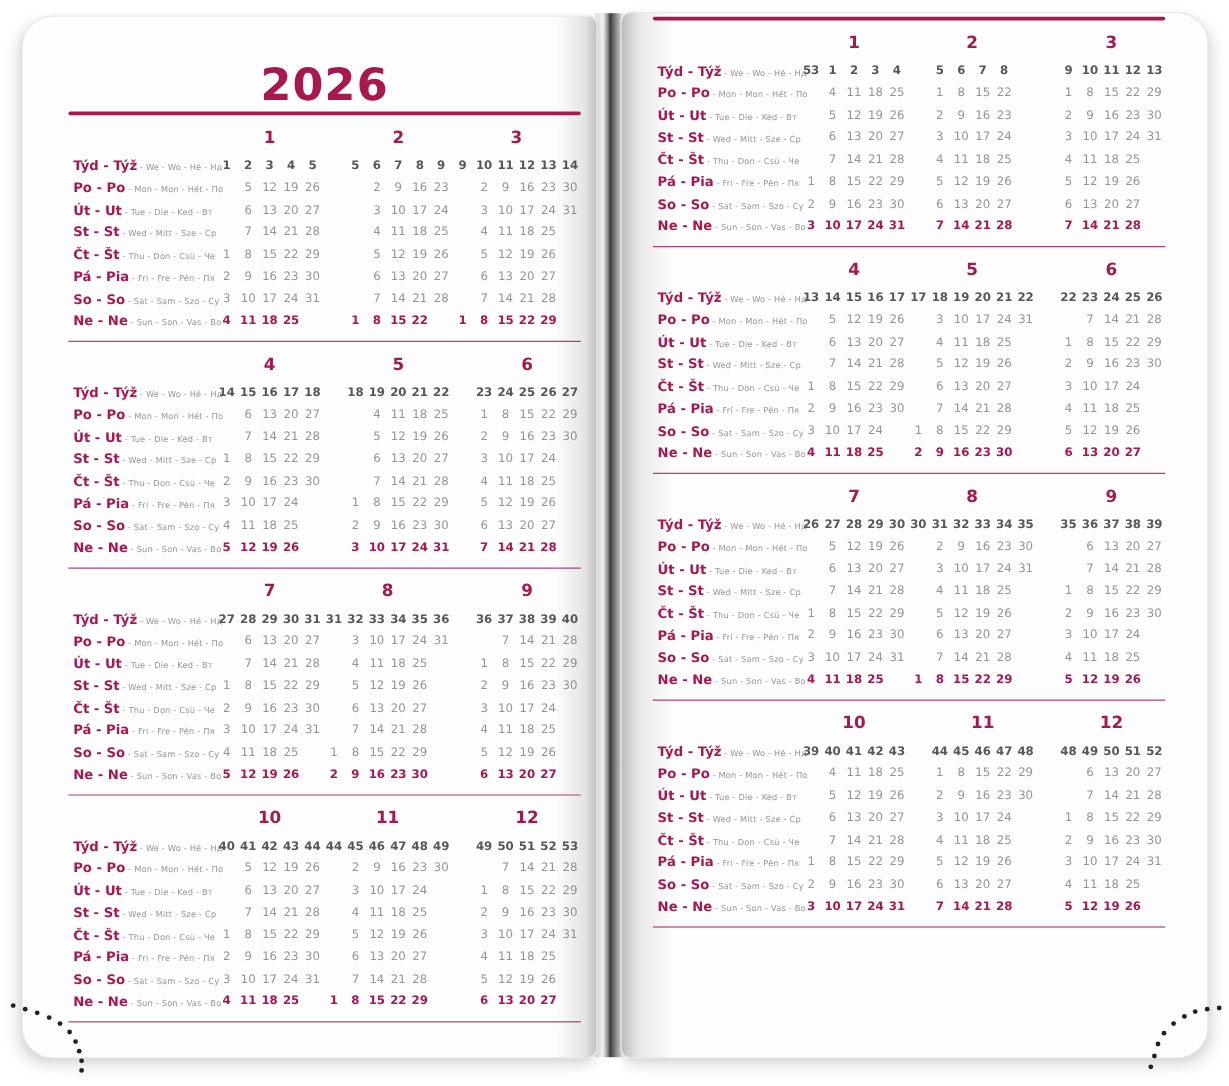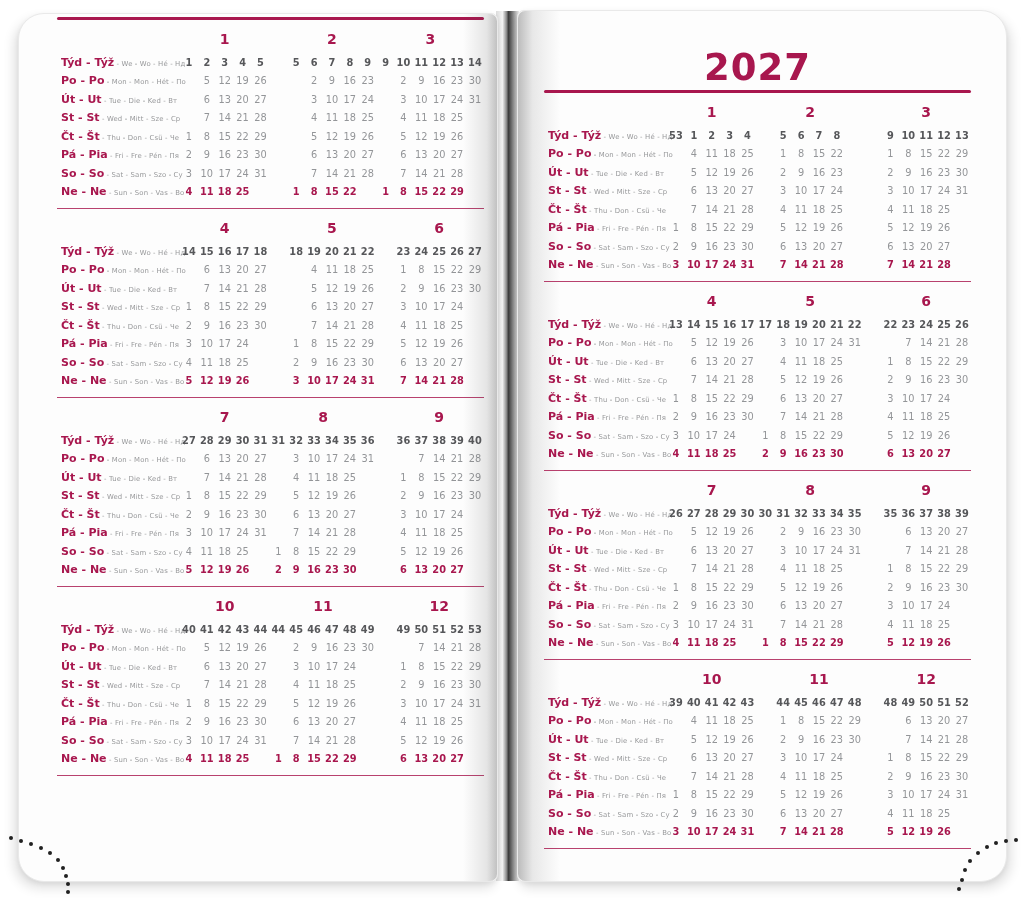--- a/index.html
+++ b/index.html
@@ -52,20 +52,21 @@
   .dot{position:absolute;width:4.2px;height:4.2px;border-radius:50%;background:#212121;}
 </style>
 </head>
 <body>
 
 <div class="stage">
   <div class="spine"></div>
 
   <div class="page page-left">
     <div class="content">
+      <div class="year">2026</div>
       <div class="year-rule"></div>
       <div class="blocks">
           <div class="block">
             <div class="grid-row mh-row">
               <div class="mh" style="grid-column: 2 / span 5;">1</div>
               <div class="mh" style="grid-column: 8 / span 5;">2</div>
               <div class="mh" style="grid-column: 13 / span 6;">3</div>
             </div>
             <div class="grid-row">
               <div class="lbl"><span class="lbl-b">Týd - Týž</span><span class="lbl-r"> - We - Wo - Hé - Нд</span></div>
@@ -613,21 +614,20 @@
               <div class="cell sun" style="grid-column: 17;">27</div>
             </div>
           </div>
         </div>
       <div class="page-rule"></div>
     </div>
   </div>
 
   <div class="page page-right">
     <div class="content">
-      <div class="year">2027</div>
       <div class="year-rule"></div>
       <div class="blocks">
           <div class="block">
             <div class="grid-row mh-row">
               <div class="mh" style="grid-column: 2 / span 5;">1</div>
               <div class="mh" style="grid-column: 8 / span 4;">2</div>
               <div class="mh" style="grid-column: 14 / span 5;">3</div>
             </div>
             <div class="grid-row">
               <div class="lbl"><span class="lbl-b">Týd - Týž</span><span class="lbl-r"> - We - Wo - Hé - Нд</span></div>

